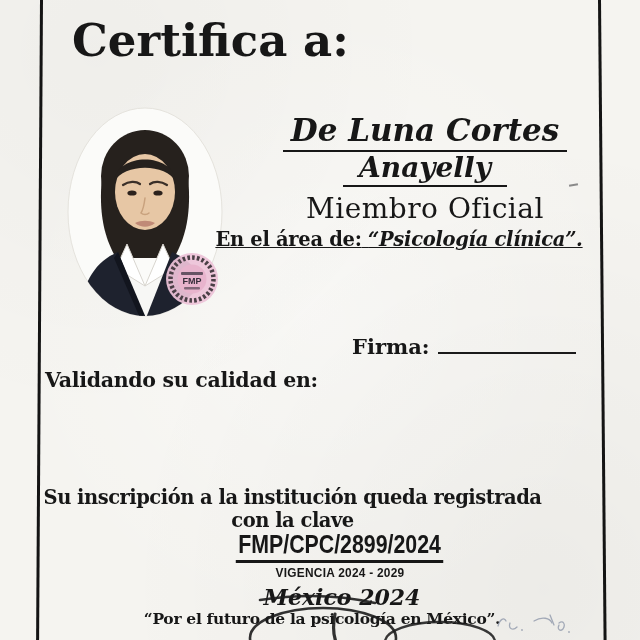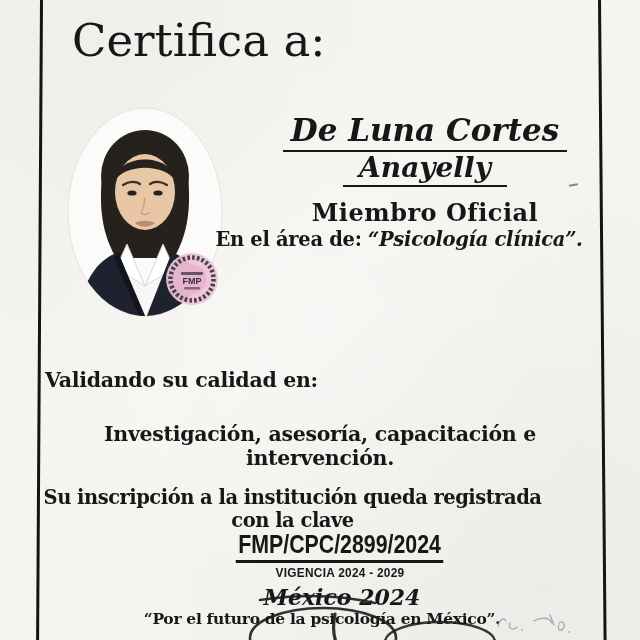--- a/index.html
+++ b/index.html
@@ -14,36 +14,36 @@
       #f5f4f0;
     font-family:"DejaVu Serif", serif;
     color:#171717;
   }
   .border-line{position:absolute;top:0;height:660px;background:#141414;}
   .border-line.left{left:40px;width:2.5px;transform:rotate(0.35deg);transform-origin:top center;}
   .border-line.right{left:598px;width:3px;transform:rotate(-0.5deg);transform-origin:top center;}
 
   .title{
     position:absolute;left:72px;top:14px;margin:0;
-    font-size:45px;font-weight:normal;letter-spacing:0px;
+    font-size:45px;font-weight:bold;letter-spacing:0px;
     font-family:"DejaVu Serif", serif;
   }
 
   .photo{position:absolute;left:66px;top:106px;width:158px;height:212px;}
   .photo svg{display:block;width:100%;height:100%;}
 
   .name-block{position:absolute;left:268px;top:110px;width:314px;text-align:center;line-height:1.15;}
   .first-name{font-style:italic;font-weight:bold;font-size:28px;display:inline-block;
     border-bottom:2px solid #171717;padding:0 16px 1px;}
   .last-name{font-style:italic;font-weight:bold;font-size:31px;display:inline-block;
     border-bottom:2.5px solid #171717;padding:0 8px 1px;margin-top:3px;}
-  .membership{font-weight:bold;font-size:24px;margin-top:12px;letter-spacing:0.5px;}
+  .membership{font-weight:normal;font-size:28px;margin-top:6px;letter-spacing:0.5px;}
 
   .area-line{position:absolute;left:203px;top:228px;width:392px;text-align:center;
-    font-size:19.5px;font-weight:bold;letter-spacing:-0.3px;}
+    font-size:19.5px;font-weight:bold;letter-spacing:-0.3px;text-decoration:underline;}
   .area-line .area-value{font-style:italic;}
   .cedula-line{position:absolute;left:203px;top:256px;width:388px;text-align:center;
     font-size:15.2px;font-weight:bold;letter-spacing:-0.2px;}
 
   .stray-dash{position:absolute;left:569px;top:184px;width:9px;height:2px;background:#8a8a8a;
     transform:rotate(-10deg);}
 
   .firma-row{position:absolute;left:352px;top:331px;font-size:21px;font-weight:bold;}
   .firma-line{display:inline-block;width:138px;height:1em;border-bottom:2px solid #1a1a1a;
     margin-left:8px;vertical-align:baseline;}
@@ -124,24 +124,26 @@
   </div>
 
   <div class="area-line">
     <span>En el área de:</span>
     <span class="area-value">“Psicología clínica”.</span>
   </div>
 
 
   <div class="stray-dash"></div>
 
+  <div class="firma-row">
+    <span>Firma:</span><span class="firma-line"></span>
+  </div>
 
   <div class="validando">Validando su calidad en:</div>
 
-  <div class="actividades">Investigación, asesoría, capacitación e intervención.</div>
 
   <div class="inscripcion">Su inscripción a la institución queda registrada con la clave</div>
 
   <div class="clave-block">
     <div><span class="clave">FMP/CPC/2899/2024</span></div>
     <div class="vigencia">VIGENCIA 2024 - 2029</div>
   </div>
 
   <div class="mexico">México 2024</div>
 

